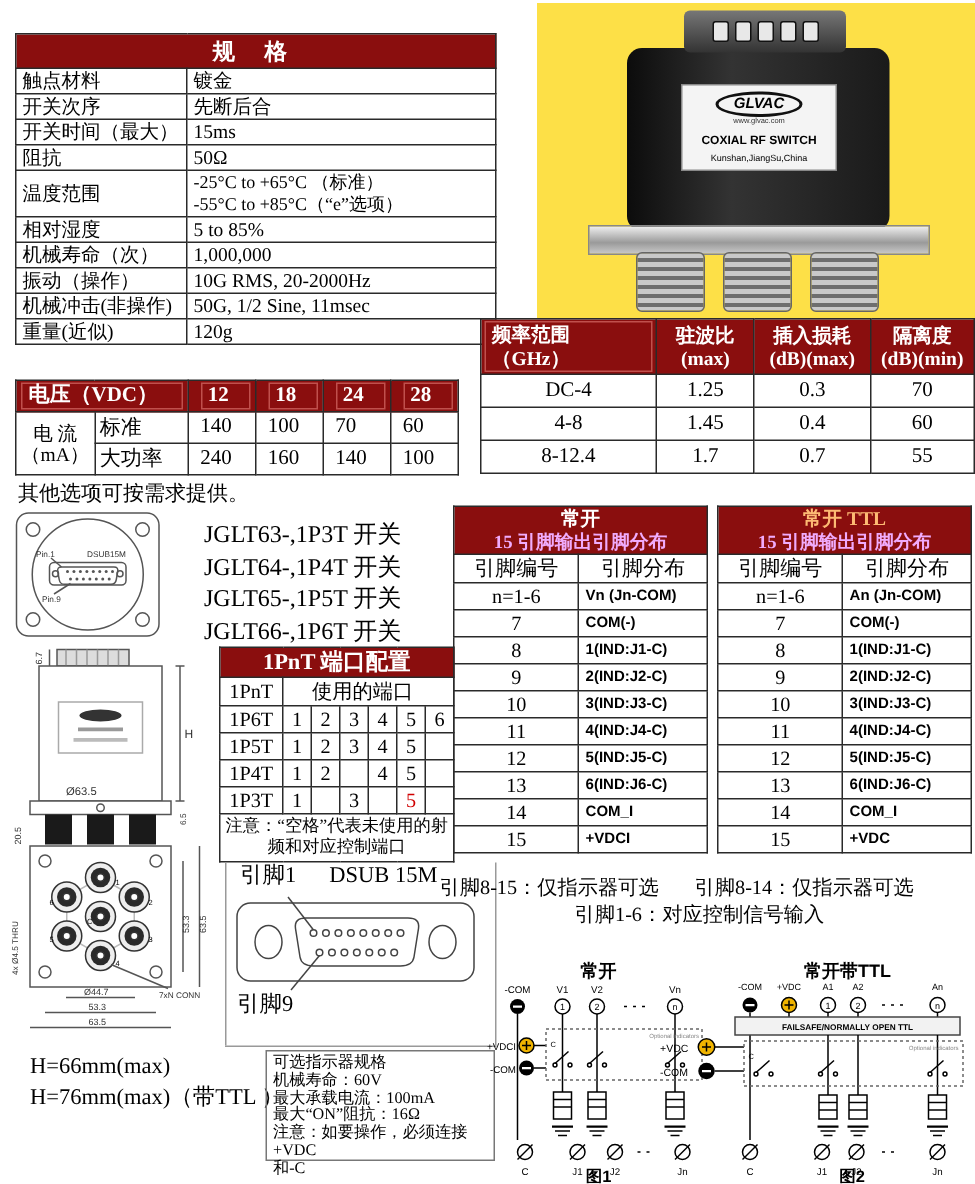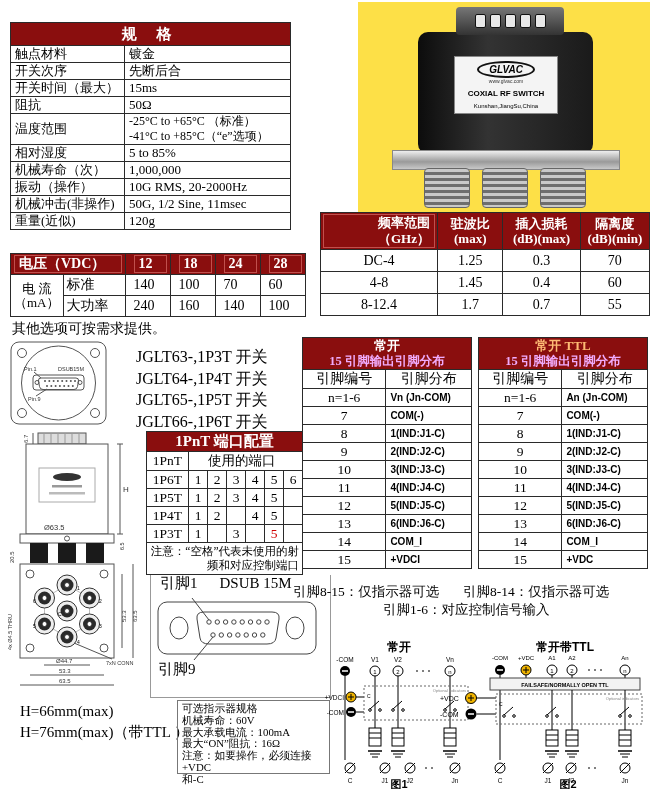--- a/index.html
+++ b/index.html
@@ -3,21 +3,21 @@
 <meta charset="utf-8">
 <style>
 *{margin:0;padding:0;box-sizing:border-box}
 body{background:#fff;color:#000;font-family:"Liberation Serif","DejaVu Serif",serif}
 #page{position:relative;width:650px;height:789px;background:#fff;overflow:hidden}
 table{border-collapse:collapse}
 td,th{border:1px solid #2a2a2a}
 .bar{background:#8a0e0e;color:#fff;font-weight:bold;text-align:center}
 .inbox{display:block;border:1px solid #c0504d;padding:0 4px;line-height:16px;text-align:left}
 
-.spec{position:absolute;left:10px;top:22px;width:281px;font-size:13px}
+.spec{position:absolute;left:10px;top:22px;width:321px;font-size:13px}
 .spec th.bar{height:23px;font-size:15px;letter-spacing:8px}
 .spec td{padding:0 4px;height:17px;line-height:1.2}
 .spec td.k{width:114px}
 .spec .dbl div{font-size:12px;line-height:15px;white-space:nowrap}
 
 .volt{position:absolute;left:10px;top:253px;font-size:14px}
 .volt td{padding:0 3px;height:21px}
 .volt tr.hbar td{background:#8a0e0e;color:#fff;font-weight:bold}
 .volt td.cur{width:46px;text-align:center;font-size:13px;line-height:14px}
 .volt td.nm{width:62px}
@@ -30,21 +30,21 @@
 .std .c1{width:118px}.std .c2{width:66px}.std .c3{width:78px}.std .c4{width:70px}
 #othernote{position:absolute;left:12px;top:320px;font-size:14px}
 
 #models{position:absolute;left:136px;top:346px;font-size:16px;line-height:21.5px}
 
 .port{position:absolute;left:146px;top:431px;font-size:13.5px;text-align:center}
 .port th.bar{height:20px;font-size:15px}
 .port td{height:18px;padding:0 2px}
 .port td.nm{width:42px}
 .port td.c{width:19px}
-.port td.note{font-size:11.5px;text-align:right;line-height:13.5px;padding:2px 3px;border:1px solid #2a2a2a}
+.port td.note{font-size:11.5px;text-align:center;line-height:13.5px;padding:2px 3px;border:1px solid #2a2a2a}
 .red{color:#d00000}
 
 .pin{position:absolute;top:337px;width:170px;font-size:13.5px}
 #pin-open{left:302px}
 #pin-ttl{left:478px}
 .pin th.bar{padding:1px 0}
 .pin .t1{font-size:13px;line-height:14.5px}
 .pin .t2{font-size:12.5px;line-height:14.5px;color:#f0abfc}
 #pin-ttl .t1{color:#fdba74}
 .pin td{height:18px}
@@ -96,21 +96,21 @@
           <td>15ms</td>
         </tr>
     <tr>
           <td class="k">阻抗</td>
           <td>50Ω</td>
         </tr>
     <tr>
           <td class="k">温度范围</td>
         <td class="dbl">
             <div>-25°C to +65°C （标准）</div>
-            <div>-41°C to +85°C（“e”选项）</div>
+            <div>-55°C to +85°C（“e”选项）</div>
           </td>
         </tr>
     <tr>
           <td class="k">相对湿度</td>
           <td>5 to 85%</td>
         </tr>
     <tr>
           <td class="k">机械寿命（次）</td>
           <td>1,000,000</td>
         </tr>
@@ -167,21 +167,21 @@
       <td class="v">100</td>
     </tr>
   </tbody>
     </table>
   <div id="othernote">其他选项可按需求提供。</div>
 
   <table class="std">
     <tbody>
     <tr class="bar2">
       <td class="c1">
-            <span class="inbox" style="text-align:right">频率范围（GHz）</span>
+            <span class="inbox" style="text-align:left">频率范围（GHz）</span>
           </td>
       <td class="c2">
             <div>驻波比</div>
             <div>(max)</div>
           </td>
       <td class="c3">
             <div>插入损耗</div>
             <div>(dB)(max)</div>
           </td>
       <td class="c4">

